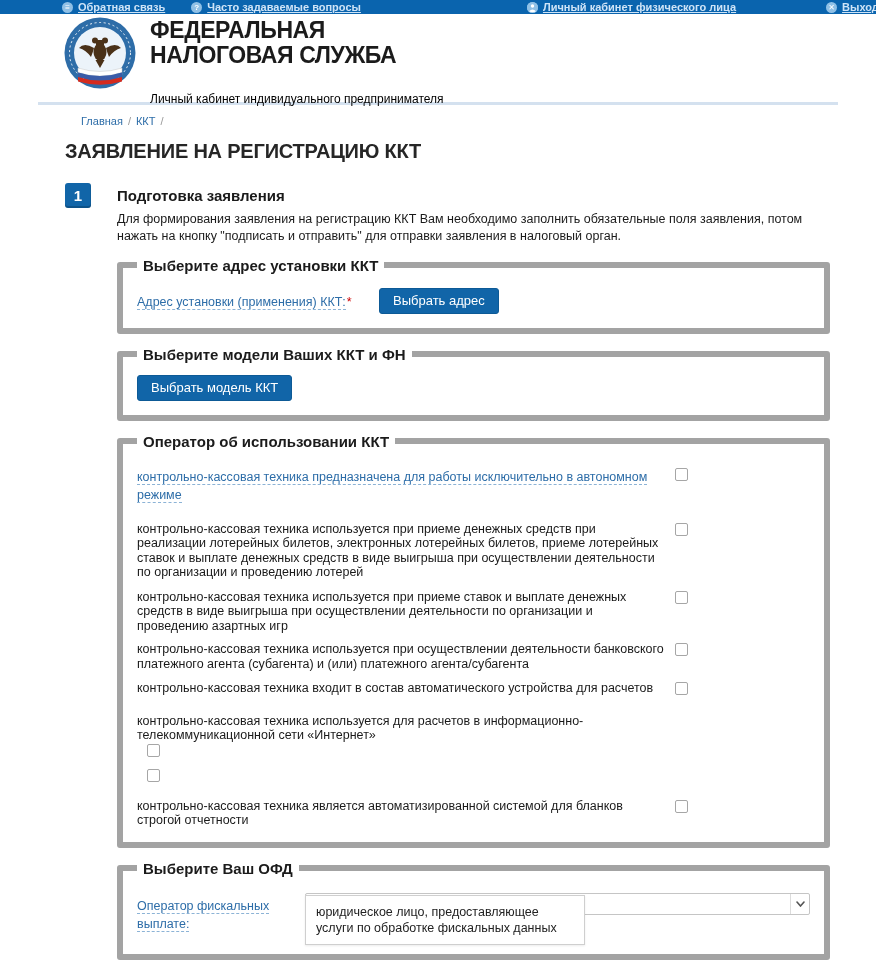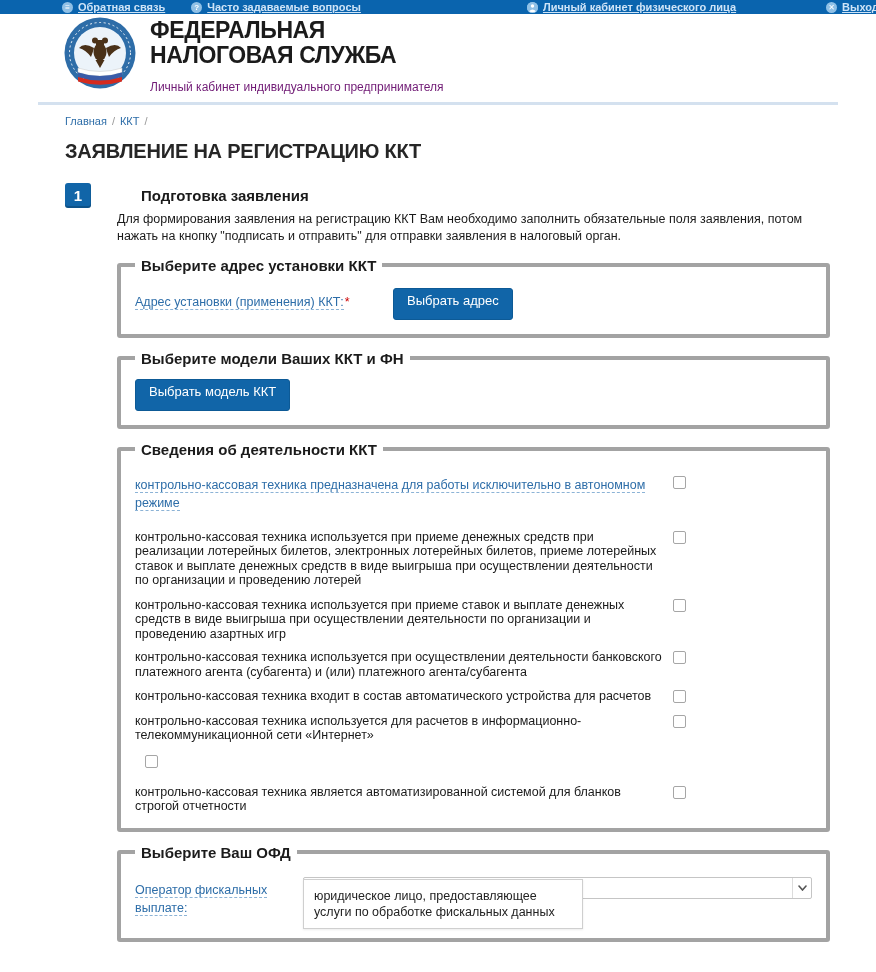--- a/index.html
+++ b/index.html
@@ -20,52 +20,52 @@
     font-size:8px; line-height:11px; text-align:center; font-weight:bold; flex:none;
     display:inline-flex; align-items:center; justify-content:center;
   }
   .lk3 { margin-left:140px; }
   .lk4 { margin-left:64px; margin-right:0; }
   
   .site-header { display:flex; align-items:flex-start; padding:3px 0 0 64px; height:88px; }
   .emblem { width:72px; height:72px; flex:none; }
   .brand { margin-left:14px; padding-top:1px; }
   .brand-line { font-size:23px; font-weight:bold; color:#1b1b1b; line-height:25px; letter-spacing:-0.4px; }
-  .subtitle { font-size:12px; color:#701a75; margin-top:12px; }
+  .subtitle { font-size:12px; color:#000000; margin-top:24px; }
   .header-sep { border-bottom:3px solid #d4e1ef; margin:0 38px; }
   
   .content { padding:0 46px 0 65px; }
-  .breadcrumb { margin-top:10px; font-size:11px; color:#9a9a9a; }
+  .breadcrumb { margin-top:10px; font-size:11px; color:#9a9a9a;margin-left:16px; }
   .breadcrumb a { color:#2d6da8; text-decoration:none; cursor:pointer; }
   .bc-sep { margin:0 5px; color:#9a9a9a; }
   .page-title { margin-top:13px; font-size:20px; font-weight:bold; color:#262626; letter-spacing:-0.2px; }
   
   .step { display:flex; }
   .step1 { margin-top:20px; }
   .step-badge {
     width:26px; height:25px; background:#1165a8; border-radius:3px; color:#fff;
     font-weight:bold; font-size:15px; display:flex; align-items:center; justify-content:center;
     flex:none; box-shadow:inset 0 -2px 0 rgba(0,0,0,.18), inset -1px 0 0 rgba(0,0,0,.08);
   }
   .step-body { margin-left:26px; flex:1; min-width:0; }
-  .step-title { font-size:15px; font-weight:bold; color:#1a1a1a; padding-top:4px;margin-left:24px; }
+  .step-title { font-size:15px; font-weight:bold; color:#1a1a1a; padding-top:4px; }
   .step-desc { font-size:12.5px; line-height:1.35; margin-top:7px; color:#1a1a1a; }
   
-  fieldset.box { border:4px solid #a3a3a3; border-radius:3px; margin:12px 0 0 0; padding:6px 14px 14px 14px; }
+  fieldset.box { border:6px solid #a3a3a3; border-radius:3px; margin:12px 0 0 0; padding:6px 14px 14px 14px; }
   fieldset.box legend { font-size:15px; font-weight:bold; color:#1b1b1b; padding:0 6px; margin-left:0; }
   .fs-model { margin-top:14px; }
   .fs-usage { margin-top:7px; }
   .fs-ofd { margin-top:8px; }
-  .f-row { display:flex; align-items:flex-start; margin-top:8px;gap:16px; }
+  .f-row { display:flex; align-items:flex-start; margin-top:8px; }
   .f-label-col { width:242px; flex:none; padding-top:4px; }
   .lbl { color:#2d6da8; font-size:12.5px; border-bottom:1px dashed #8cb3d6; cursor:pointer; }
   .req { color:#cc0000; font-size:12.5px; margin-left:1px; }
   .btn-primary {
     background:#1165a8; color:#fff; border:1px solid #0d5a96; border-radius:3px;
-    font-size:13px; padding:4px 13px 11px 13px; font-family:inherit; cursor:pointer;
+    font-size:13px; padding:4px 13px 5px 13px; font-family:inherit; cursor:pointer;
   }
   textarea.place-input {
     width:447px; height:46px; border:1px solid #e0674f; border-radius:4px;
     resize:none; outline:none; font-family:inherit; font-size:12.5px; padding:4px 6px;
   }
   .error-line { display:flex; align-items:center; gap:6px; margin-top:5px; color:#d9534f; font-size:12.5px; }
   .error-ico {
     width:13px; height:13px; border-radius:50%; background:#d9534f; color:#fff; flex:none;
     font-size:10px; font-weight:bold; display:flex; align-items:center; justify-content:center;
   }
@@ -176,21 +176,21 @@
       </fieldset>
 
       <fieldset class="box fs-model">
         <legend>Выберите модели Ваших ККТ и ФН</legend>
         <div class="f-row" style="margin-top:6px;">
           <button class="btn-primary">Выбрать модель ККТ</button>
         </div>
       </fieldset>
 
       <fieldset class="box fs-usage">
-        <legend>Сведения об деятельности ККТ</legend>
+        <legend>Оператор об использовании ККТ</legend>
 
         <div class="usage-row">
           <span class="usage-spacer"><span class="usage-label link">контрольно-кассовая техника предназначена для работы исключительно в автономном режиме</span></span>
           <input type="checkbox" class="cb" style="">
         </div>
         <div class="usage-row" style="margin-top:19px;">
           <span class="usage-label">контрольно-кассовая техника используется при приеме денежных средств при реализации лотерейных билетов, электронных лотерейных билетов, приеме лотерейных ставок и выплате денежных средств в виде выигрыша при осуществлении деятельности по организации и проведению лотерей</span>
           <input type="checkbox" class="cb" style="">
         </div>
         <div class="usage-row" style="margin-top:10px;">
@@ -198,21 +198,21 @@
           <input type="checkbox" class="cb" style="">
         </div>
         <div class="usage-row" style="margin-top:9px;">
           <span class="usage-label">контрольно-кассовая техника используется при осуществлении деятельности банковского платежного агента (субагента) и (или) платежного агента/субагента</span>
           <input type="checkbox" class="cb" style="">
         </div>
         <div class="usage-row" style="margin-top:10px;">
           <span class="usage-label">контрольно-кассовая техника входит в состав автоматического устройства для расчетов</span>
           <input type="checkbox" class="cb" style="">
         </div>
-        <div class="usage-row" style="margin-top:10px;">
+        <div class="usage-row" style="margin-top:18px;flex-direction:column;">
           <span class="usage-label">контрольно-кассовая техника используется для расчетов в информационно-телекоммуникационной сети «Интернет»</span>
           <input type="checkbox" class="cb" style="">
         </div>
         <div class="usage-row" style="margin-top:11px;">
           <input type="checkbox" class="cb" style="">
         </div>
         <div class="usage-row" style="margin-top:17px;">
           <span class="usage-label">контрольно-кассовая техника является автоматизированной системой для бланков строгой отчетности</span>
           <input type="checkbox" class="cb" style="">
         </div>

